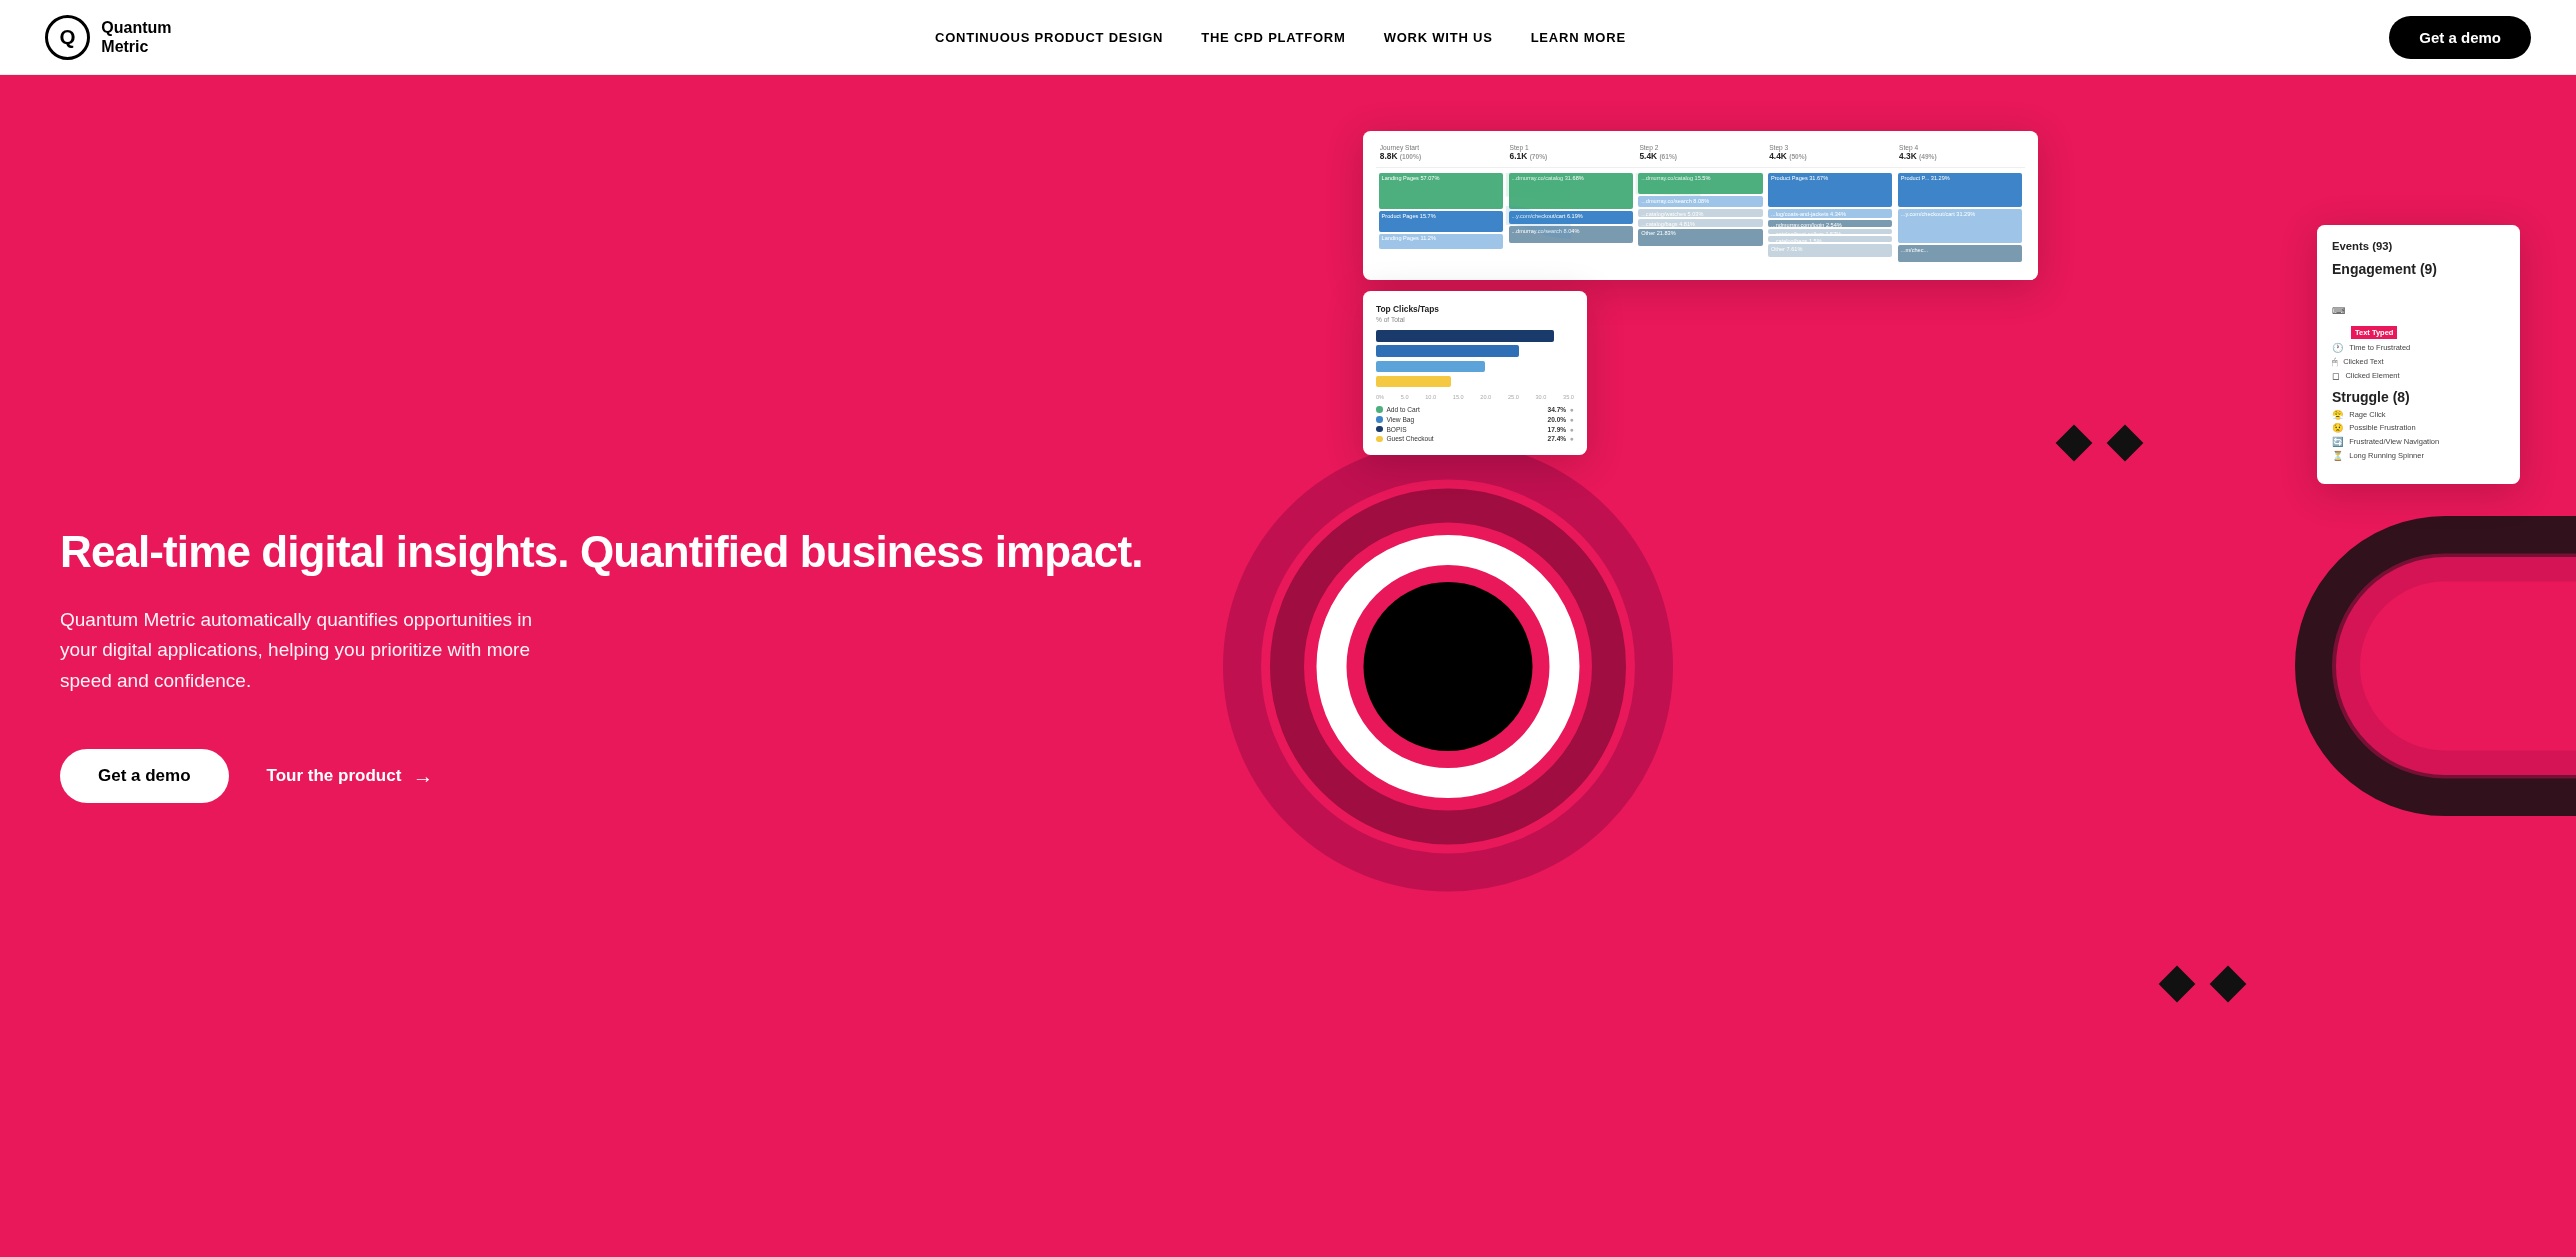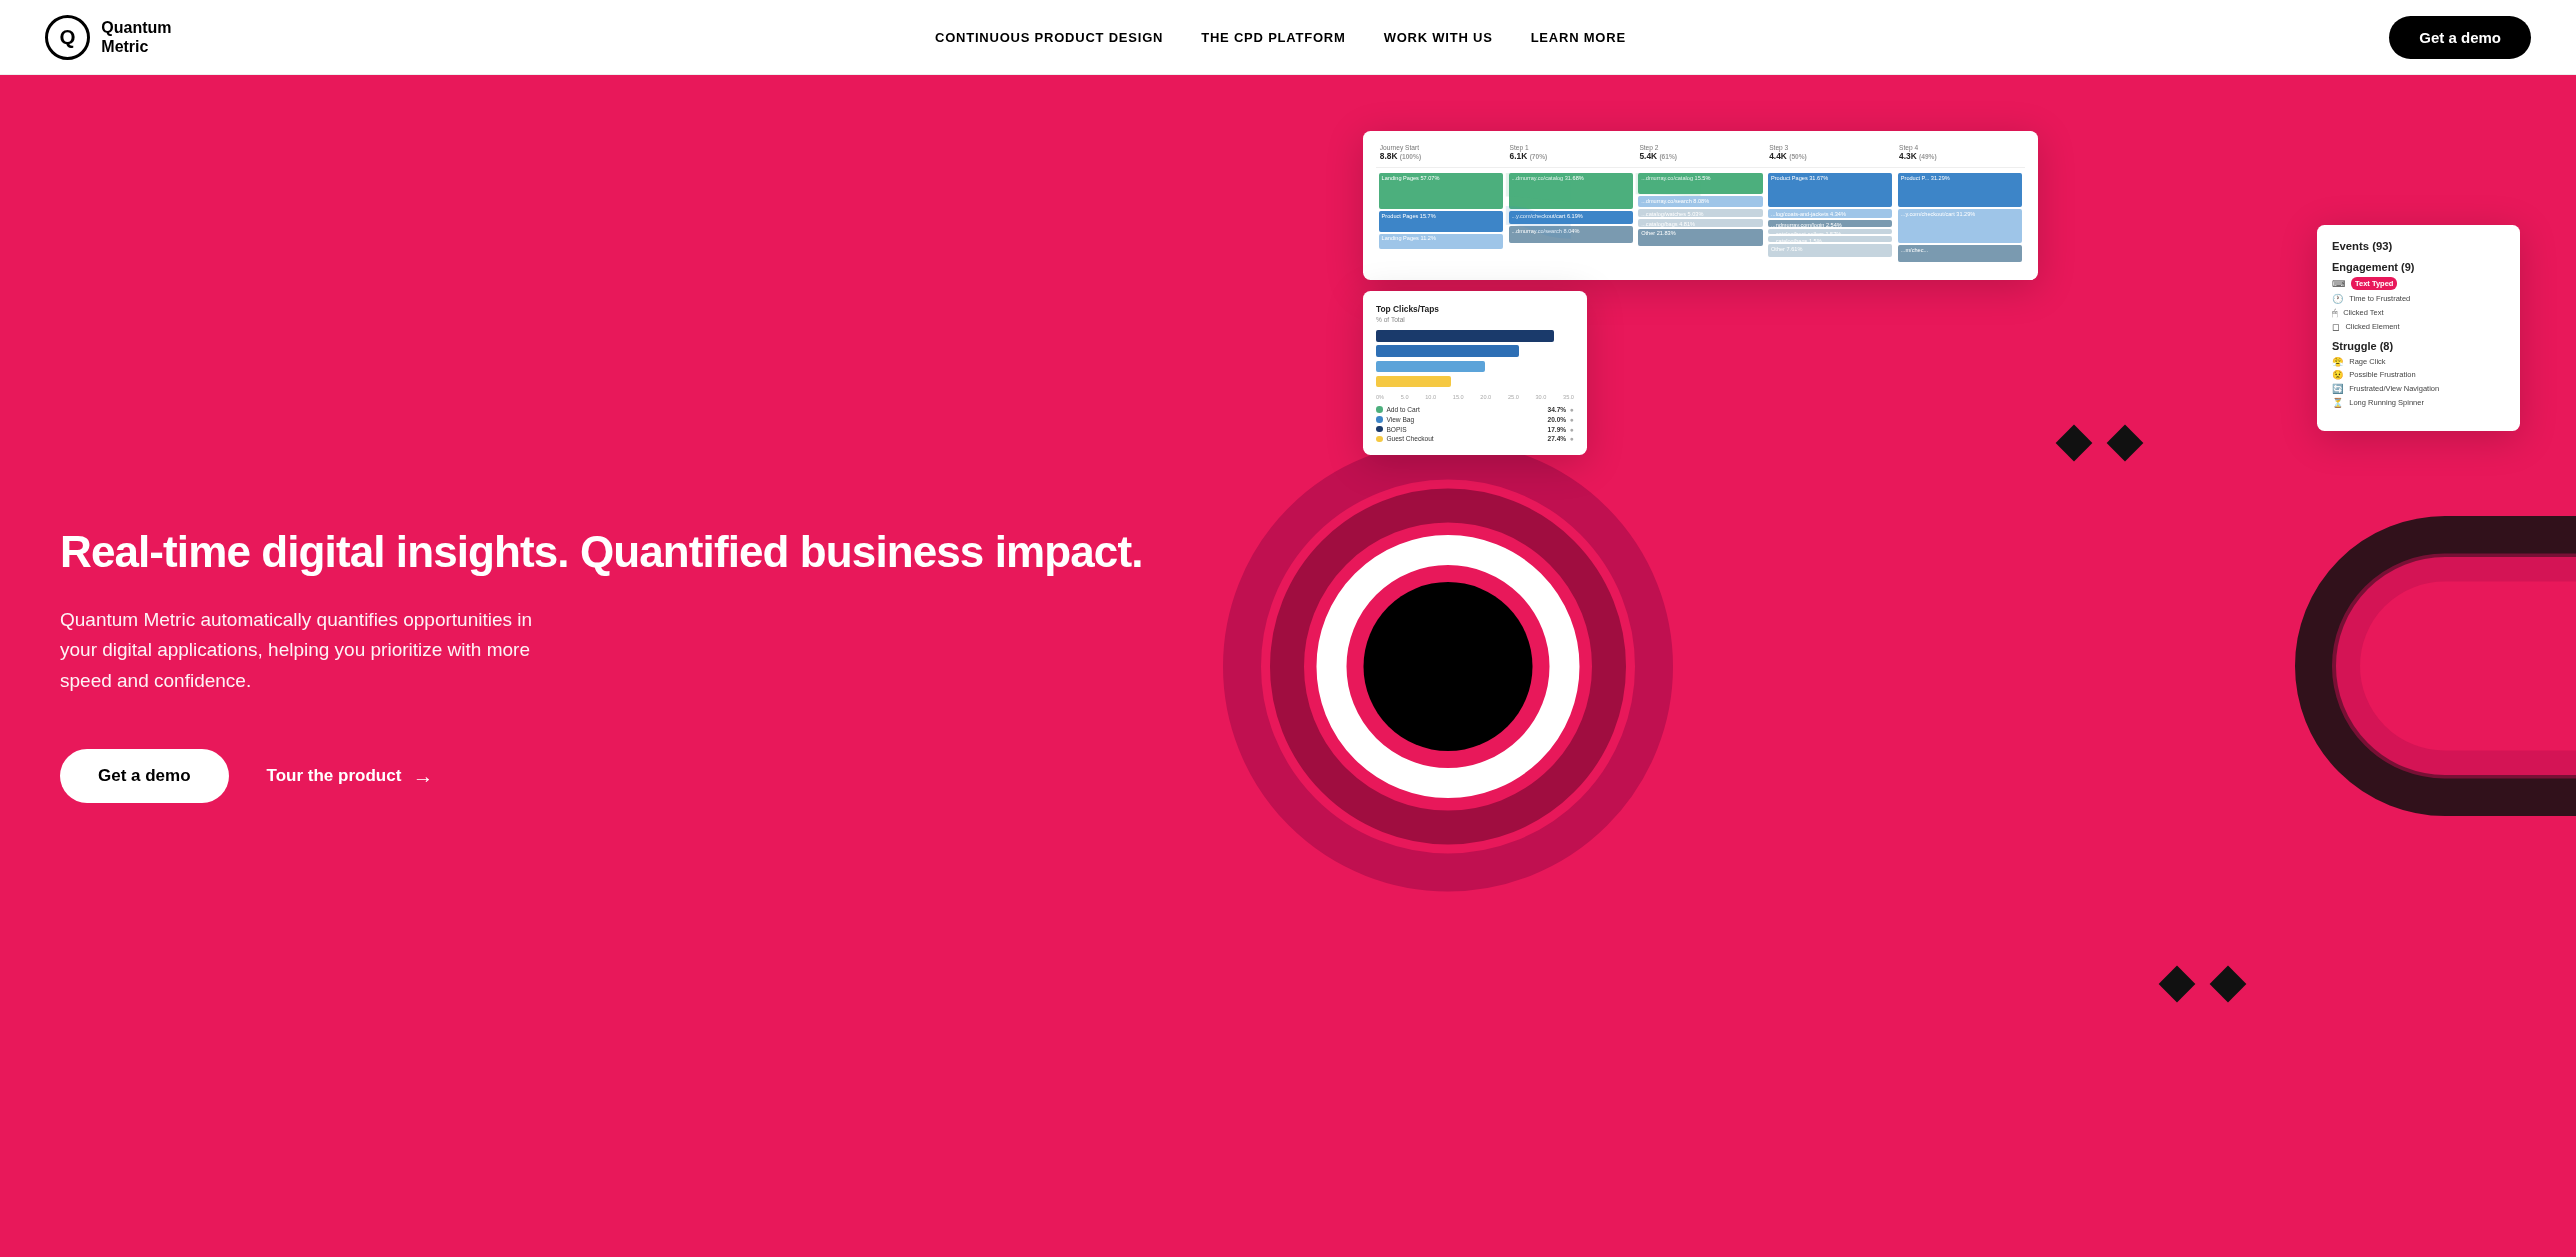--- a/index.html
+++ b/index.html
@@ -218,23 +218,23 @@
     
     .panel-events {
       width: 188px;
       right: -28px;
       top: 131px;
       padding: 13px;
       font-size: 7.5px;
     }
     .events-title { font-weight: 700; font-size: 11.3px; color: #222; margin-bottom: 9.4px; }
     .events-group { margin-bottom: 7.5px; }
-    .events-group-title { font-weight: 700; color: #222; font-size: 11px; margin-bottom: 3.8px; }
+    .events-group-title { font-weight: 700; color: #222; font-size: 14px; margin-bottom: 3.8px; }
     .event-item { display: flex; align-items: center; gap: 5.6px; color: #444; font-size: 7.5px; margin-bottom: 2.8px; }
-    .event-highlighted { background: #e8185a; color: #fff; padding: 1.9px 3.8px; border-radius: 6px; font-weight: 700; }
+    .event-highlighted { background: #e8185a; color: #fff; padding: 1.9px 3.8px; border-radius: 0; font-weight: 700; margin-top: 45px; }
 
     
     .squircle-deco {
       position: absolute;
       right: -188px;
       top: 50%;
       transform: translateY(-50%);
       width: 469px;
       height: 300px;
       border-radius: 150px;

